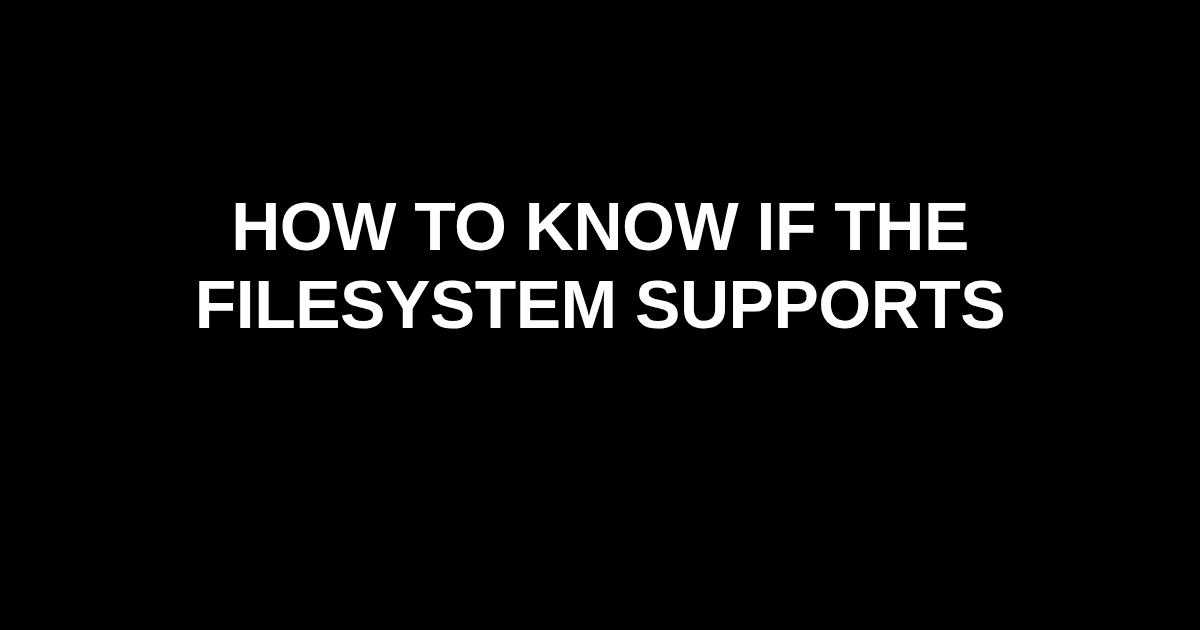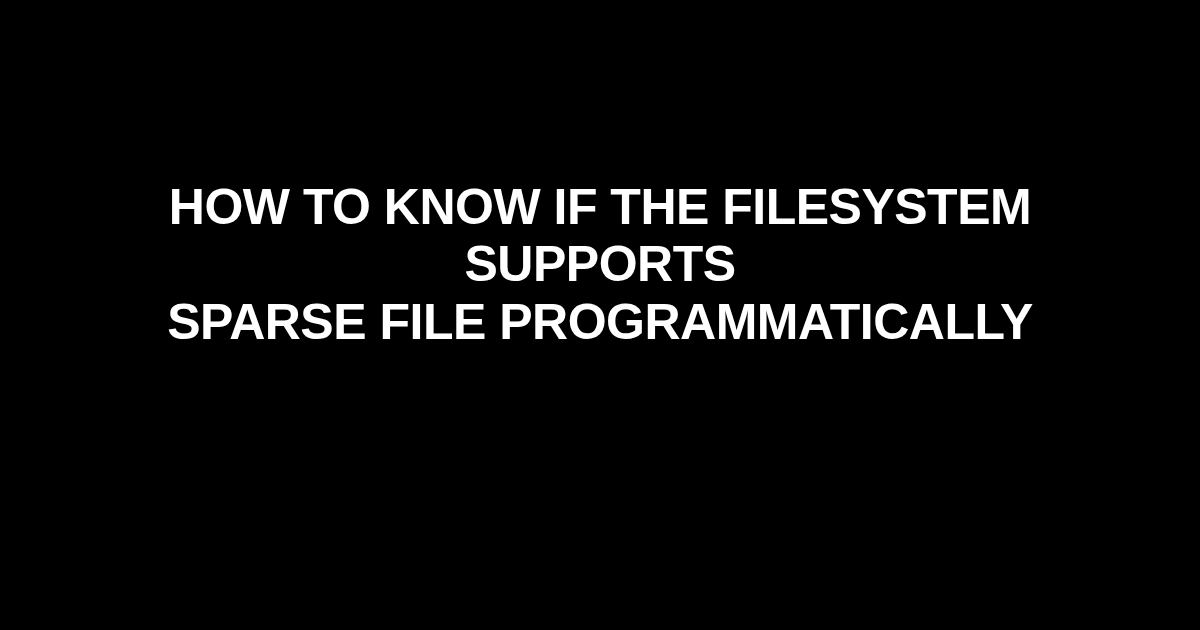--- a/index.html
+++ b/index.html
@@ -18,29 +18,28 @@
     overflow: hidden;
   }
   .title-container {
     text-align: center;
     width: 100%;
     padding: 0 40px;
     transform: translateY(-50px);
   }
   .title {
     color: #ffffff;
-    font-size: 50px;
+    font-size: 68px;
     font-weight: 900;
     text-transform: uppercase;
     line-height: 1.15;
     letter-spacing: -0.5px;
     font-stretch: condensed;
   }
 </style>
 </head>
 <body>
 
 <div class="title-container">
   <h1 class="title">
     <span>How to know if the filesystem supports</span><br>
-    <span>sparse file programmatically</span>
   </h1>
 </div>
 
 </body></html>

